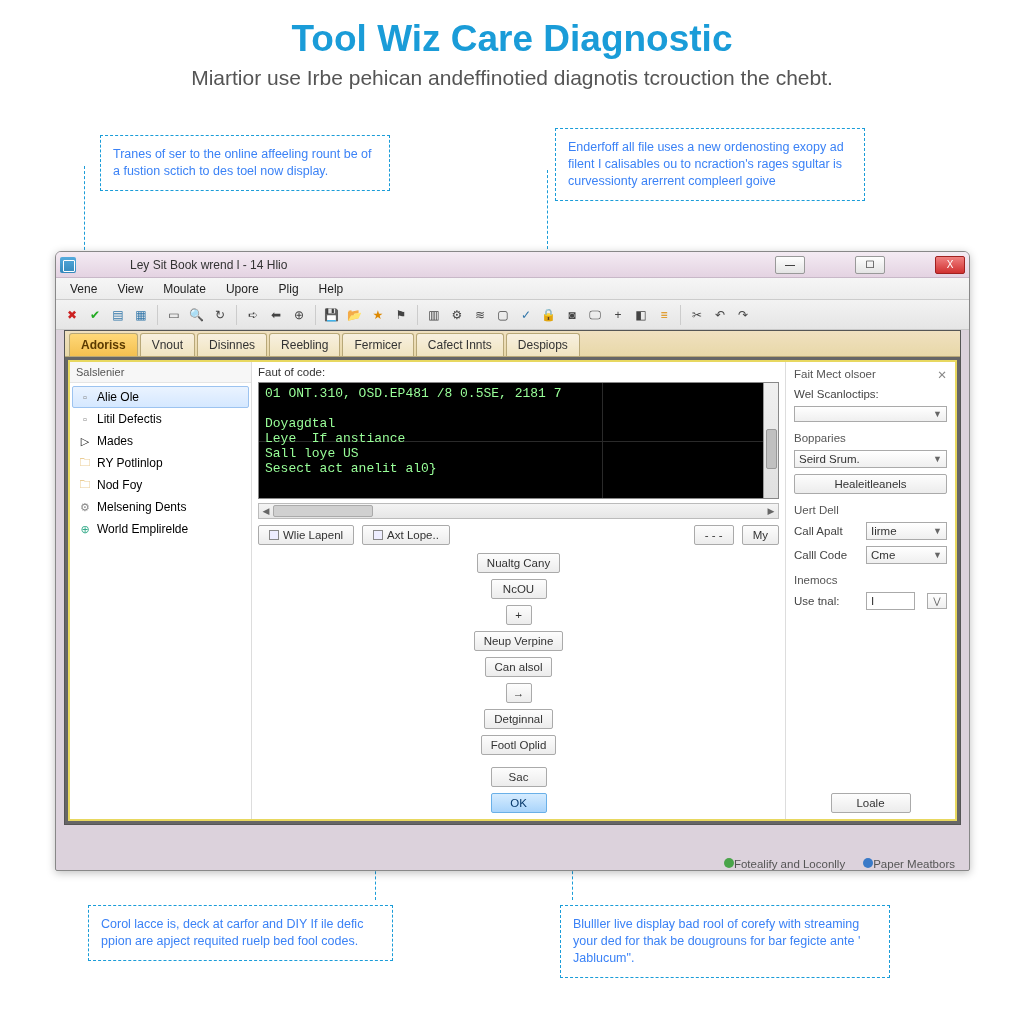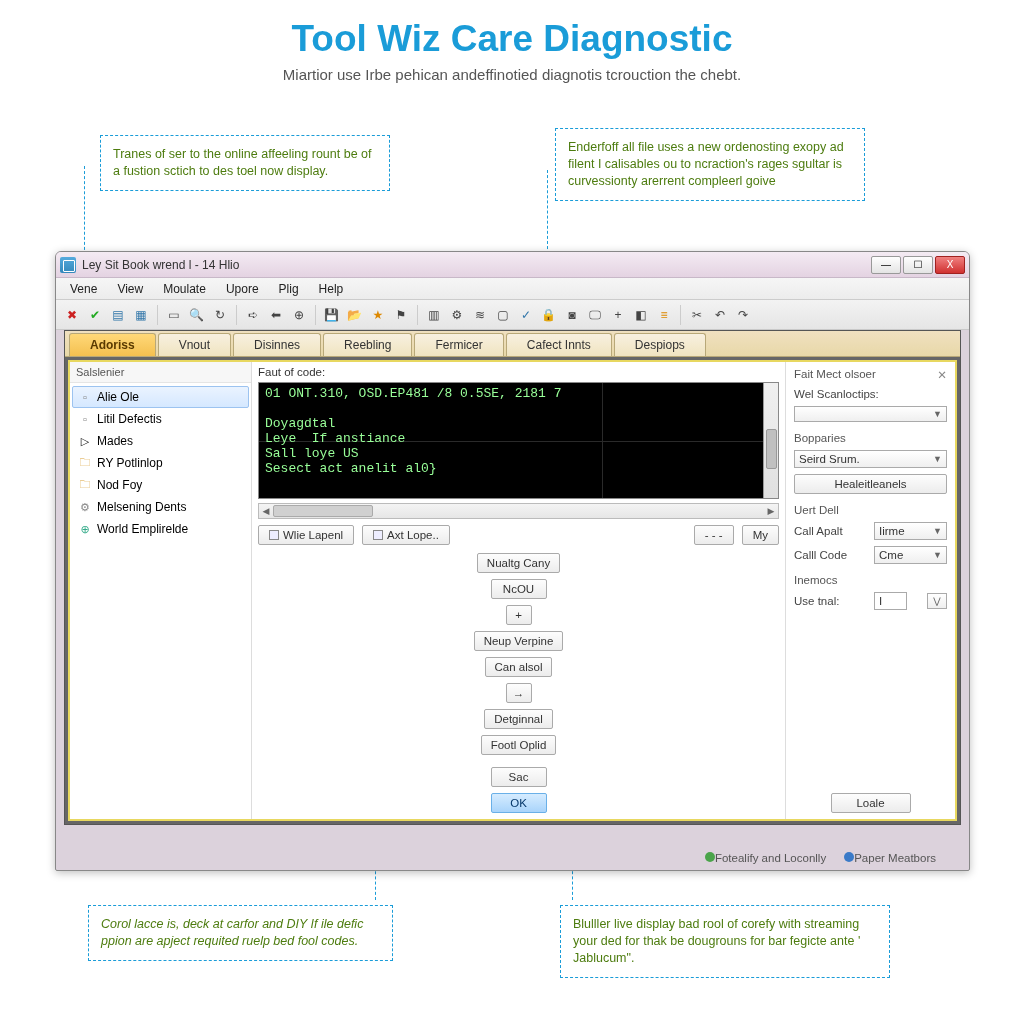--- a/index.html
+++ b/index.html
@@ -1,57 +1,57 @@
 <!DOCTYPE html>
 <html><head>
 <meta charset="utf-8">
 <style>
 * { box-sizing: border-box; margin: 0; padding: 0; }
 body { font-family: "Segoe UI", Tahoma, sans-serif; font-size: 12px; background: #fff; width: 1024px; height: 1024px; position: relative; }
 
 .page-title { text-align: center; color: #1a9cd8; font-size: 37px; font-weight: bold; margin-top: 18px; }
-.page-subtitle { text-align: center; color: #555; font-size: 15px; margin-top: 6px; margin-bottom: 28px; }
-
-.callout { position: absolute; border: 1.5px dashed #1a9cd8; background: #fff; font-size: 12.5px; color: #4d7c0f; padding: 10px 12px; line-height: 1.35; }
+.page-subtitle { text-align: center; color: #555; font-size: 21px; margin-top: 6px; margin-bottom: 28px; }
+
+.callout { position: absolute; border: 1.5px dashed #1a9cd8; background: #fff; font-size: 12.5px; color: #3b82f6; padding: 10px 12px; line-height: 1.35; }
 .callout-1 { left: 100px; top: 135px; width: 290px; }
 .callout-2 { left: 555px; top: 128px; width: 310px; }
-.callout-3 { left: 88px; top: 905px; width: 305px; font-style: italic; }
+.callout-3 { left: 88px; top: 905px; width: 305px; }
 .callout-4 { left: 560px; top: 905px; width: 330px; }
 
 .callout-line { position: absolute; border-left: 1.5px dashed #1a9cd8; }
 .cl1 { left: 84px; top: 166px; height: 180px; }
 .cl1b { position:absolute; left:84px; top:345px; width:10px; border-top:1.5px dashed #1a9cd8;}
 .cl2 { left: 547px; top: 170px; height: 150px; }
 .cl2b { position:absolute; left:547px; top:320px; width:60px; border-top:1.5px dashed #1a9cd8;}
 .cl3a { position:absolute; left:375px; top:825px; height:75px; border-left:1.5px dashed #1a9cd8;}
 .cl4a { position:absolute; left:572px; top:830px; height:70px; border-left:1.5px dashed #1a9cd8;}
 .arrow-down { position:absolute; width:0;height:0; border-left:4px solid transparent; border-right:4px solid transparent; border-top:6px solid #1a9cd8;}
 .arrow-up { position:absolute; width:0;height:0; border-left:4px solid transparent; border-right:4px solid transparent; border-bottom:6px solid #1a9cd8;}
 
 .window { position: absolute; left: 55px; top: 251px; width: 915px; height: 620px; border: 1px solid #888; border-radius: 6px 6px 2px 2px; background: linear-gradient(#e9d7e6, #e0cce0 25px, #dcd2dc 25px); box-shadow: 0 2px 8px rgba(0,0,0,0.25); overflow: hidden; }
 
-.titlebar { height: 26px; background: linear-gradient(#f4ebf3,#e4d3e2); display:flex; align-items:center; padding: 0 4px; border-bottom: 1px solid #c8b8c8; font-size: 12px; }
+.titlebar { height: 26px; background: linear-gradient(#f4ebf3,#e4d3e2); display:flex; align-items:center; padding: 0 4px; border-bottom: 1px solid #c8b8c8; font-size: 12px; gap: 48px; }
 .titlebar .app-icon { width:16px; height:16px; background: linear-gradient(#5ad,#38b); border-radius:2px; margin-right:6px; position:relative; }
 .titlebar .app-icon::after{content:"";position:absolute;left:3px;top:3px;width:10px;height:10px;border:1px solid #fff;border-radius:1px;}
 .titlebar .wtitle { flex:1; color:#333; }
 .winbtn { display:inline-flex; align-items:center; justify-content:center; width:30px; height:18px; margin-left:2px; border:1px solid #999; border-radius:2px; font-size:10px; background:linear-gradient(#fefefe,#e4e4e4); cursor:default; }
 .winbtn.close { background: linear-gradient(#f08080,#d03030); color:#fff; border-color:#a02020; }
 
 .menubar { height: 22px; background: linear-gradient(#f6f6f6,#ececec); border-bottom:1px solid #ccc; display:flex; align-items:center; padding: 0 4px; }
 .menubar span { padding: 2px 10px; color:#222; cursor:default; }
 
 .toolbar { height: 30px; background: linear-gradient(#f3f3f3,#e5e5e5); border-bottom:1px solid #c9c9c9; display:flex; align-items:center; padding: 0 6px; gap:3px; }
 .tb-btn { width:20px; height:20px; border:1px solid transparent; border-radius:2px; display:flex; align-items:center; justify-content:center; font-size:12px; color:#444; cursor:default;}
 .tb-sep { width:1px; height:20px; background:#ccc; margin:0 3px; }
 .icon-x-red{color:#c22;} .icon-check-green{color:#2a2;} .icon-blue{color:#37a;} .icon-orange{color:#d80;}
 
 .inner-ws { position:absolute; left:8px; right:8px; top: 78px; bottom: 45px; background:#666; border:1px solid #555; }
 
 .tabstrip { height: 26px; background: linear-gradient(#f0e0c0,#e8d8a8); display:flex; align-items:flex-end; padding: 0 4px; border-bottom:1px solid #b8a878; }
-.tab { padding: 4px 20px; font-size:12px; color:#333; border:1px solid #b8a878; border-bottom:none; background:linear-gradient(#f8f0e0,#f0e4c0); border-radius:3px 3px 0 0; margin-right:2px; cursor:default; }
+.tab { padding: 4px 11px; font-size:12px; color:#333; border:1px solid #b8a878; border-bottom:none; background:linear-gradient(#f8f0e0,#f0e4c0); border-radius:3px 3px 0 0; margin-right:2px; cursor:default; }
 .tab.active { background:linear-gradient(#ffd878,#f4c050); font-weight:600; color:#5a3a00;}
 
 .workarea { position:absolute; left:3px; right:3px; top:29px; bottom:3px; background:#fff; border:2px solid #e8d860; display:flex; }
 
 .sidepanel { width:182px; border-right:1px solid #ddd; display:flex; flex-direction:column; }
 .sidepanel .sp-head { padding:4px 6px; font-size:11px; color:#555; background:#f7f7f7; border-bottom:1px solid #e5e5e5;}
 .tree { flex:1; padding:3px 2px; overflow:auto; }
 .tree-item { display:flex; align-items:center; padding:3px 5px; gap:5px; cursor:default; border:1px solid transparent; border-radius:2px;}
 .tree-item.selected { background:linear-gradient(#eaf3ff,#d5e8ff); border-color:#9cc3f0;}
 .tree-icon { width:14px; height:14px; display:inline-flex; align-items:center; justify-content:center; font-size:11px; }
@@ -79,29 +79,29 @@
 .bs-row{display:flex;gap:6px;align-items:center;flex-wrap:wrap;flex-direction:column;}
 .btn { border:1px solid #aaa; background:linear-gradient(#fdfdfd,#ececec); padding:3px 9px; border-radius:2px; font-size:11.5px; color:#333; cursor:default; min-width:56px; text-align:center;}
 .btn.sm{min-width:26px;padding:3px 6px;}
 .btn.primary{background:linear-gradient(#d6ecff,#a9d4fb);border-color:#6ab0e8;color:#06386b;}
 
 .proppanel { width:170px; border-left:1px solid #ddd; padding:6px 8px; font-size:11.5px; color:#333; display:flex; flex-direction:column; gap:6px;}
 .proppanel .pp-title{color:#555; display:flex; justify-content:space-between;gap:8px;}
 .proppanel label{display:block;color:#444;}
 .dropdown{display:flex;align-items:center;justify-content:space-between;border:1px solid #aaa;background:linear-gradient(#fff,#efefef);padding:2px 4px;font-size:11.5px;cursor:default;}
 .dropdown .chev{color:#666;font-size:9px;}
-.fieldrow{display:flex;align-items:center;gap:20px;}
+.fieldrow{display:flex;align-items:center;gap:12px;}
 .fieldrow span.lab{width:60px;color:#444;}
 .textbox{border:1px solid #aaa;background:#fff;padding:2px 4px;flex:1;font-size:11.5px;}
 .section-title{color:#555;margin-top:4px;}
 
 .statusbar { position:absolute; left:8px; right:8px; bottom:20px; height:22px; background:linear-gradient(#f6f6f6,#ececec); border:1px solid #ccc; display:flex; align-items:center; justify-content:flex-end; gap:14px; padding:0 10px; font-size:11.5px; color:#444;}
 .statusbar .sb-item{display:flex;align-items:center;gap:4px;}
 .sb-icon{width:12px;height:12px;border:1px solid #999;background:#fff;font-size:9px;display:flex;align-items:center;justify-content:center;}
-.statusbar2 { position:absolute; left:8px; right:23px; bottom:0; height:18px; display:flex; align-items:flex-start; justify-content:flex-end; gap:18px; padding:0 10px; font-size:11.5px; color:#555;}
+.statusbar2 { position:absolute; left:8px; right:4px; bottom:0; height:18px; display:flex; align-items:flex-end; justify-content:flex-end; gap:18px; padding:0 10px; font-size:11.5px; color:#555;}
 .bullet-b{width:10px;height:10px;border-radius:50%;background:#3a7ac8;display:inline-block;}
 .bullet-g{width:10px;height:10px;border-radius:50%;background:#4aa44a;display:inline-block;}
 </style>
 </head>
 <body>
 
 <h1 class="page-title">Tool Wiz Care Diagnostic</h1>
 <p class="page-subtitle">Miartior use Irbe pehican andeffinotied diagnotis tcrouction the chebt.</p>
 
 <div class="callout callout-1">Tranes of ser to the online affeeling rount be of a fustion sctich to des toel now display.</div>

